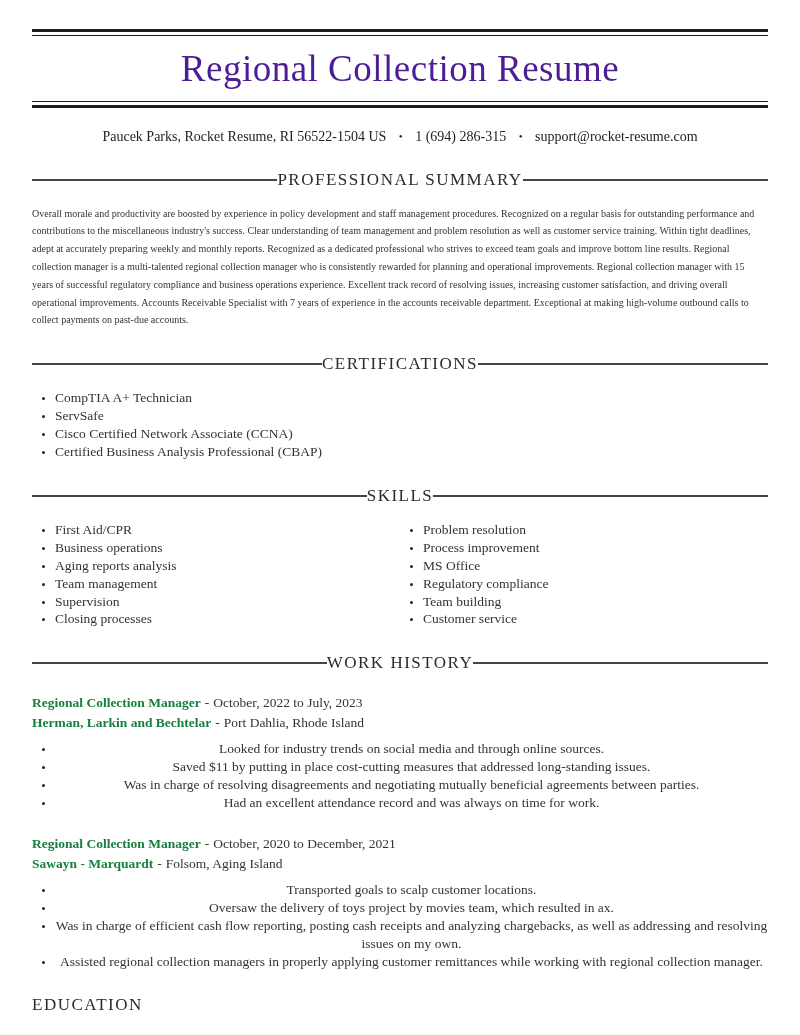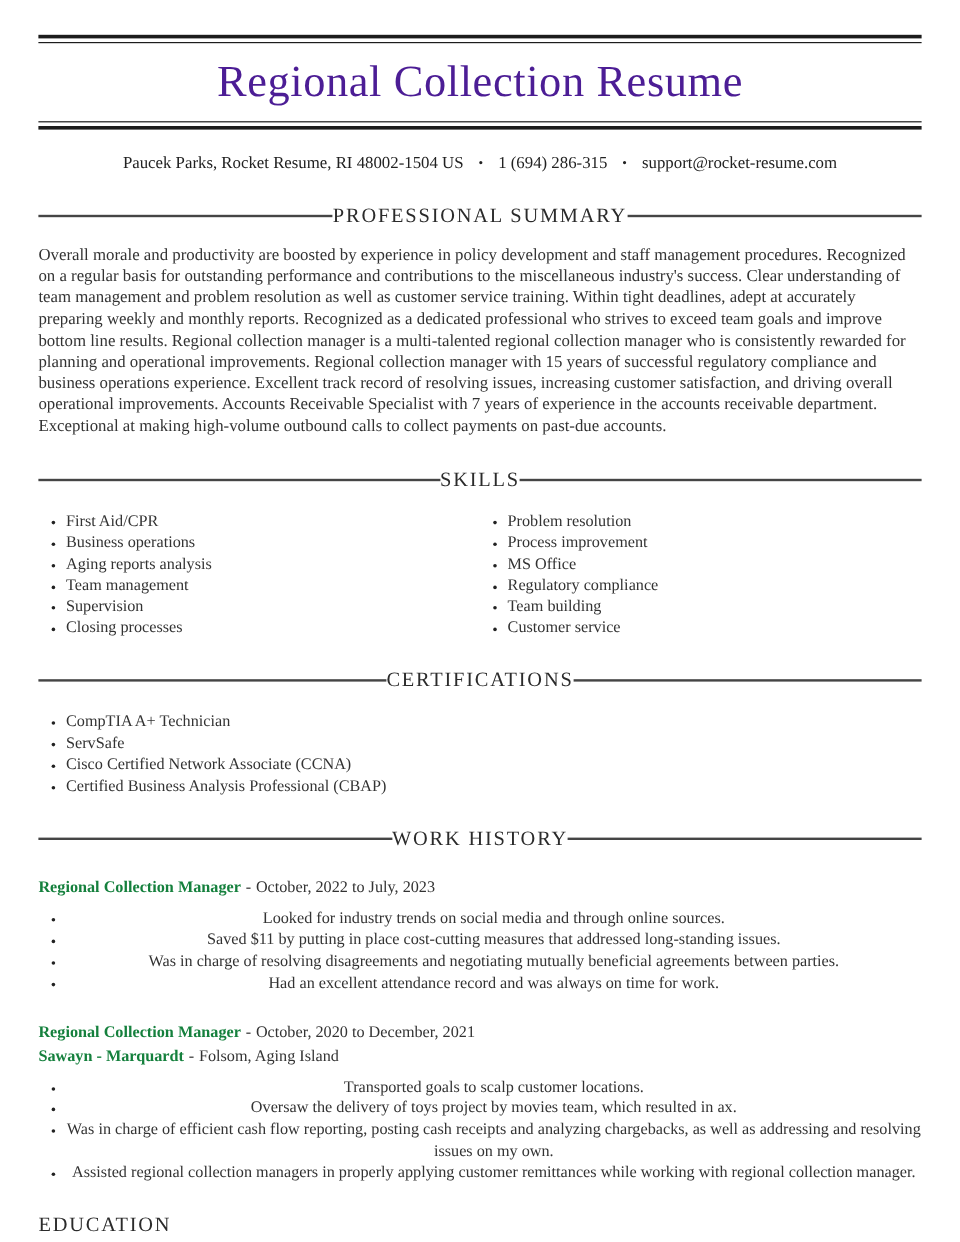--- a/index.html
+++ b/index.html
@@ -65,21 +65,21 @@
     font-size: 17px;
     font-weight: 400;
     letter-spacing: 1.5px;
     color: #2b2b2b;
     white-space: nowrap;
   }
 
   
   .summary-text {
     margin: 0;
-    font-size: 14px;
+    font-size: 10px;
     line-height: 17.8px;
     color: #333333;
   }
 
   ul.bullets {
     margin: 0;
     padding-left: 23px;
     list-style: disc;
   }
   ul.bullets li {
@@ -109,35 +109,49 @@
 </head>
 <body>
 
 <div class="page">
 
   <header>
     <div class="rule-top"></div>
     <h1 class="doc-title">Regional Collection Resume</h1>
     <div class="rule-bottom"></div>
     <div class="contact-line">
-      <span>Paucek Parks, Rocket Resume, RI 48002-1504 US</span>
+      <span>Paucek Parks, Rocket Resume, RI 56522-1504 US</span>
       <span class="sep">•</span>
       <span>1 (694) 286-315</span>
       <span class="sep">•</span>
       <span>support@rocket-resume.com</span>
     </div>
   </header>
 
   <section>
     <div class="section-heading">
       <span class="line"></span>
       <span class="label">PROFESSIONAL SUMMARY</span>
       <span class="line"></span>
     </div>
     <p class="summary-text">Overall morale and productivity are boosted by experience in policy development and staff management procedures. Recognized on a regular basis for outstanding performance and contributions to the miscellaneous industry's success. Clear understanding of team management and problem resolution as well as customer service training. Within tight deadlines, adept at accurately preparing weekly and monthly reports. Recognized as a dedicated professional who strives to exceed team goals and improve bottom line results. Regional collection manager is a multi-talented regional collection manager who is consistently rewarded for planning and operational improvements. Regional collection manager with 15 years of successful regulatory compliance and business operations experience. Excellent track record of resolving issues, increasing customer satisfaction, and driving overall operational improvements. Accounts Receivable Specialist with 7 years of experience in the accounts receivable department. Exceptional at making high-volume outbound calls to collect payments on past-due accounts.</p>
+  </section>
+
+  <section>
+    <div class="section-heading">
+      <span class="line"></span>
+      <span class="label">CERTIFICATIONS</span>
+      <span class="line"></span>
+    </div>
+    <ul class="bullets">
+      <li>CompTIA A+ Technician</li>
+      <li>ServSafe</li>
+      <li>Cisco Certified Network Associate (CCNA)</li>
+      <li>Certified Business Analysis Professional (CBAP)</li>
+    </ul>
   </section>
 
   <section>
     <div class="section-heading">
       <span class="line"></span>
       <span class="label">SKILLS</span>
       <span class="line"></span>
     </div>
     <div class="skills-cols">
       <div class="col">
@@ -159,40 +173,27 @@
           <li>Team building</li>
           <li>Customer service</li>
         </ul>
       </div>
     </div>
   </section>
 
   <section>
     <div class="section-heading">
       <span class="line"></span>
-      <span class="label">CERTIFICATIONS</span>
-      <span class="line"></span>
-    </div>
-    <ul class="bullets">
-      <li>CompTIA A+ Technician</li>
-      <li>ServSafe</li>
-      <li>Cisco Certified Network Associate (CCNA)</li>
-      <li>Certified Business Analysis Professional (CBAP)</li>
-    </ul>
-  </section>
-
-  <section>
-    <div class="section-heading">
-      <span class="line"></span>
       <span class="label">WORK HISTORY</span>
       <span class="line"></span>
     </div>
 
     <div class="job first">
       <p class="job-line"><b>Regional Collection Manager</b><span class="dash">-</span><span>October, 2022 to July, 2023</span></p>
+      <p class="job-line"><b>Herman, Larkin and Bechtelar</b><span class="dash">-</span><span>Port Dahlia, Rhode Island</span></p>
       <ul class="bullets">
         <li>Looked for industry trends on social media and through online sources.</li>
         <li>Saved $11 by putting in place cost-cutting measures that addressed long-standing issues.</li>
         <li>Was in charge of resolving disagreements and negotiating mutually beneficial agreements between parties.</li>
         <li>Had an excellent attendance record and was always on time for work.</li>
       </ul>
     </div>
 
     <div class="job">
       <p class="job-line"><b>Regional Collection Manager</b><span class="dash">-</span><span>October, 2020 to December, 2021</span></p>

